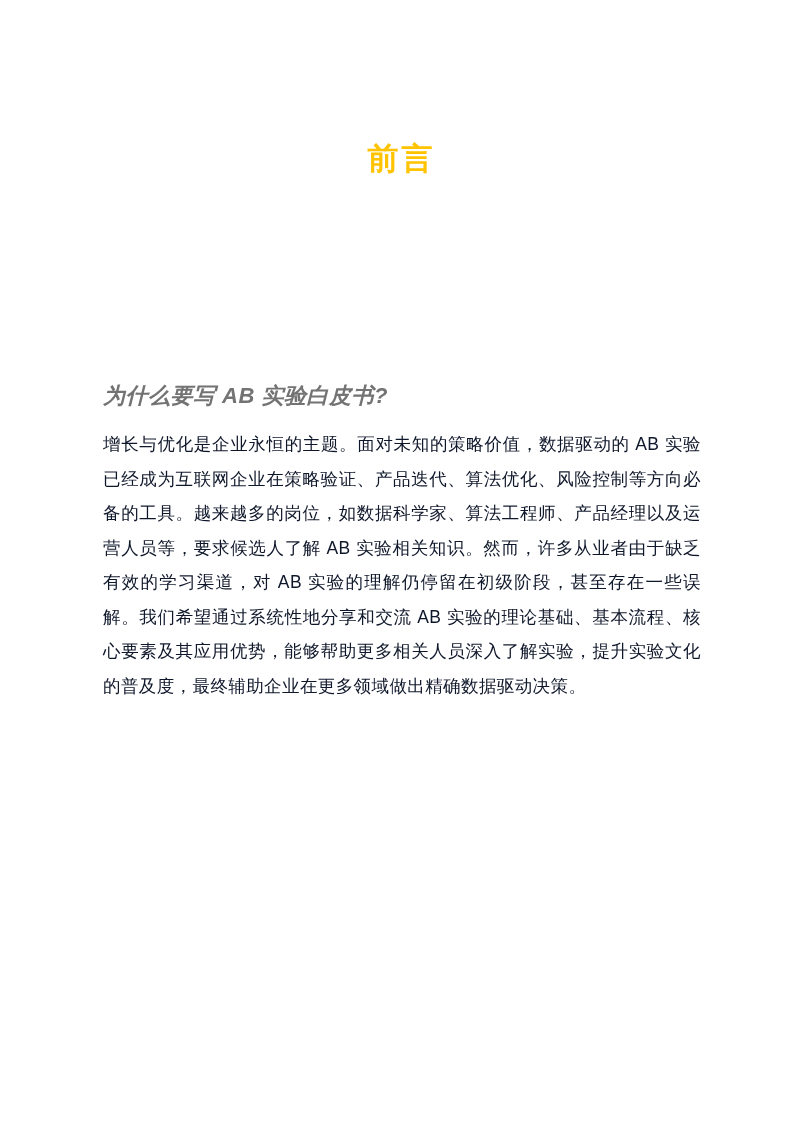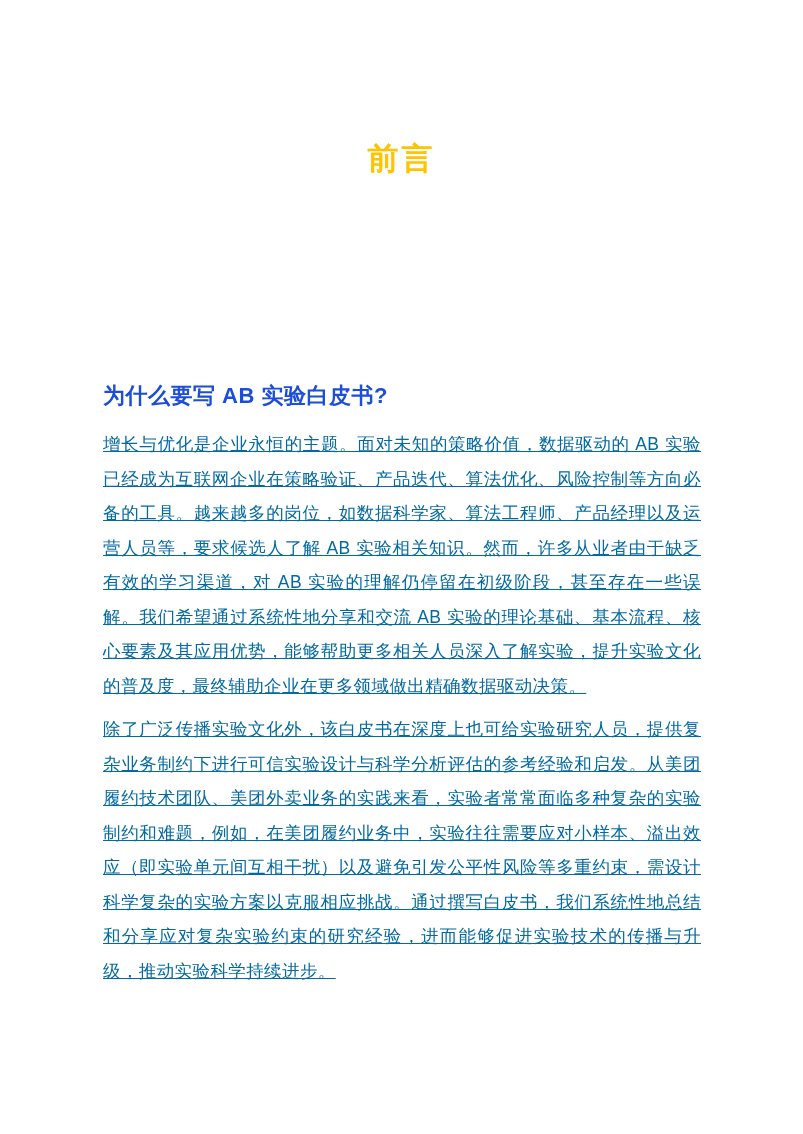--- a/index.html
+++ b/index.html
@@ -49,20 +49,19 @@
     margin: 0 0 9px 0;
   }
 </style>
 </head>
 <body>
 
 <div class="page">
 
   <div class="doc-title" style="color: rgb(255, 195, 0);">前言</div>
 
-  <h1 class="section-heading" style="color: #1d4ed8;">为什么要写 AB 实验白皮书?</h1>
+  <h1 class="section-heading" style="color: #737373; font-style: italic;">为什么要写 AB 实验白皮书?</h1>
 
-  <div class="body-text" style="color: #0369a1; text-decoration: underline;">
+  <div class="body-text" style="color: #0f172a;">
     <p>增长与优化是企业永恒的主题。面对未知的策略价值，数据驱动的 AB 实验已经成为互联网企业在策略验证、产品迭代、算法优化、风险控制等方向必备的工具。越来越多的岗位，如数据科学家、算法工程师、产品经理以及运营人员等，要求候选人了解 AB 实验相关知识。然而，许多从业者由于缺乏有效的学习渠道，对 AB 实验的理解仍停留在初级阶段，甚至存在一些误解。我们希望通过系统性地分享和交流 AB 实验的理论基础、基本流程、核心要素及其应用优势，能够帮助更多相关人员深入了解实验，提升实验文化的普及度，最终辅助企业在更多领域做出精确数据驱动决策。</p>
-    <p>除了广泛传播实验文化外，该白皮书在深度上也可给实验研究人员，提供复杂业务制约下进行可信实验设计与科学分析评估的参考经验和启发。从美团履约技术团队、美团外卖业务的实践来看，实验者常常面临多种复杂的实验制约和难题，例如，在美团履约业务中，实验往往需要应对小样本、溢出效应（即实验单元间互相干扰）以及避免引发公平性风险等多重约束，需设计科学复杂的实验方案以克服相应挑战。通过撰写白皮书，我们系统性地总结和分享应对复杂实验约束的研究经验，进而能够促进实验技术的传播与升级，推动实验科学持续进步。</p>
   </div>
 
 </div>
 
 </body></html>

